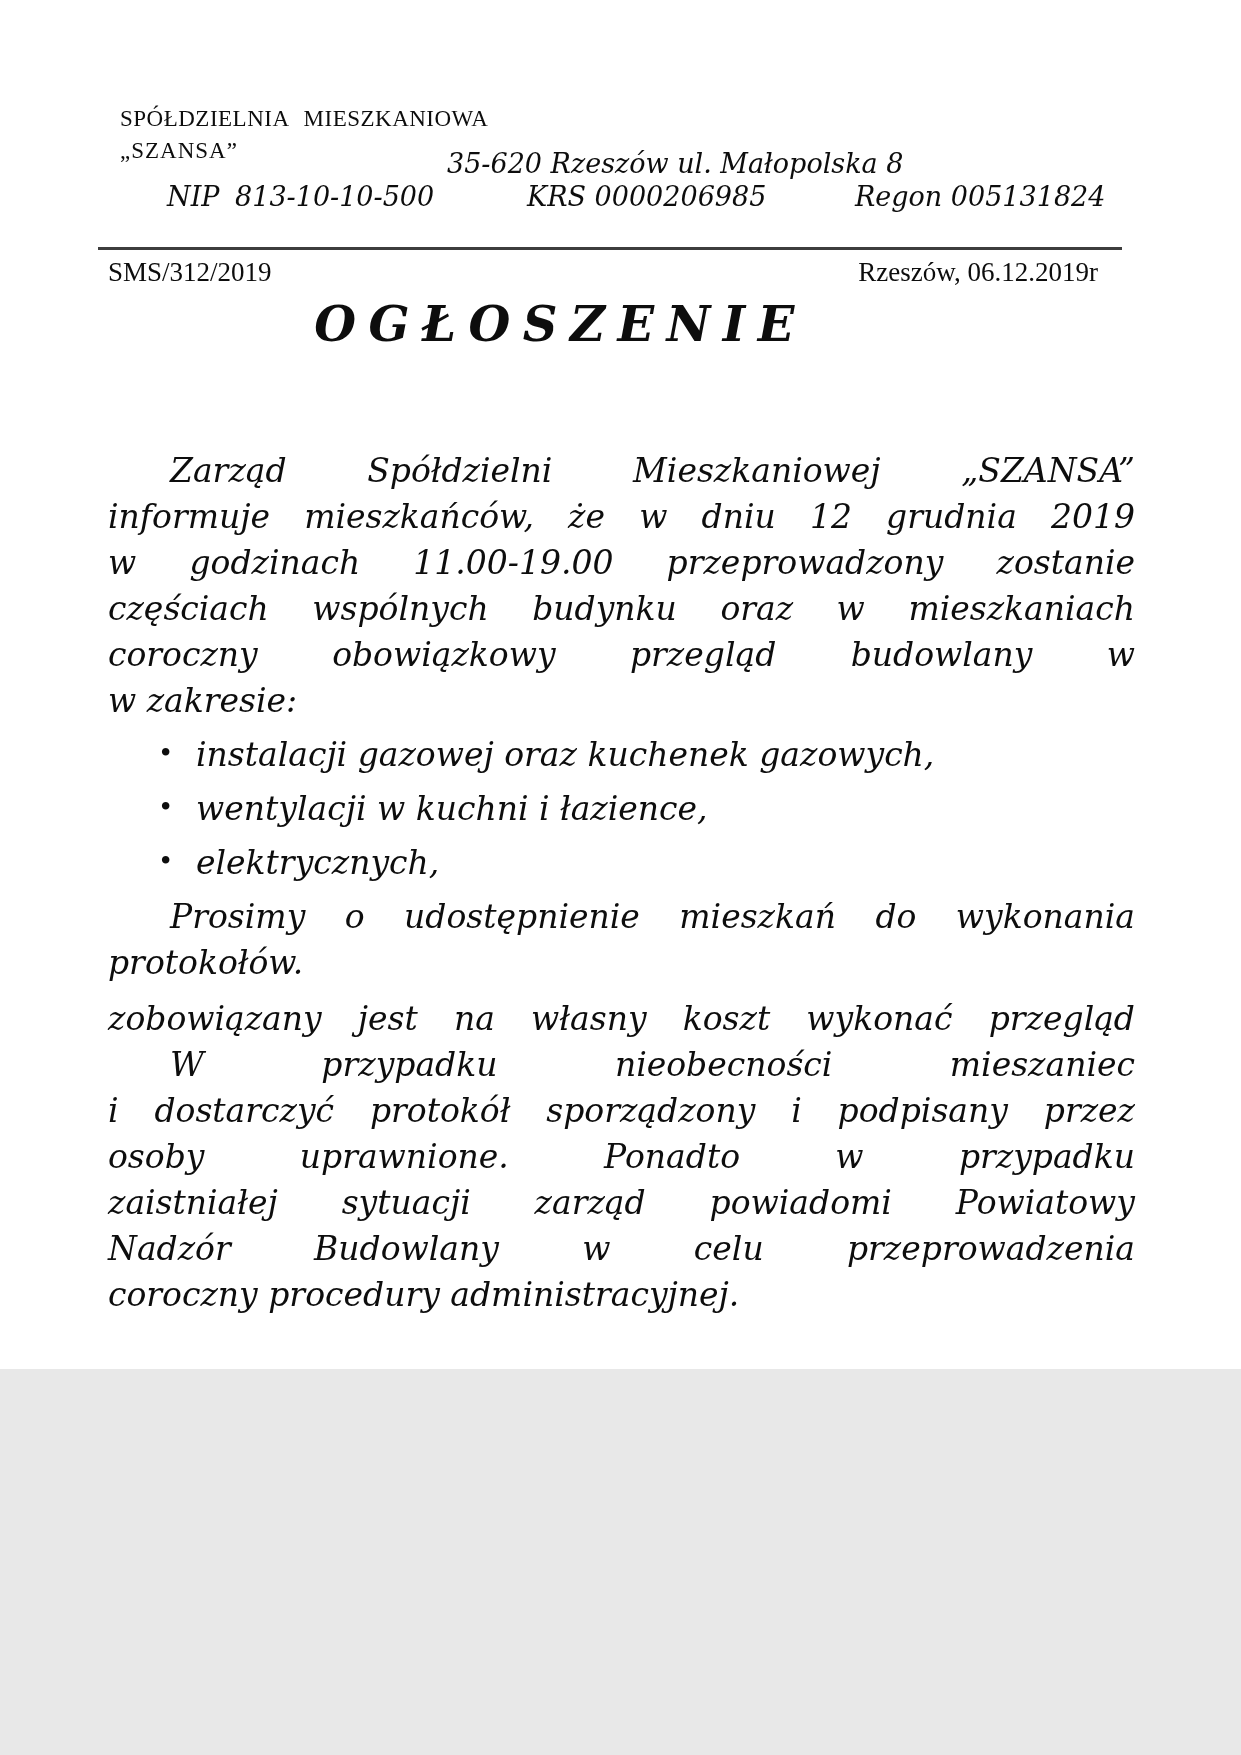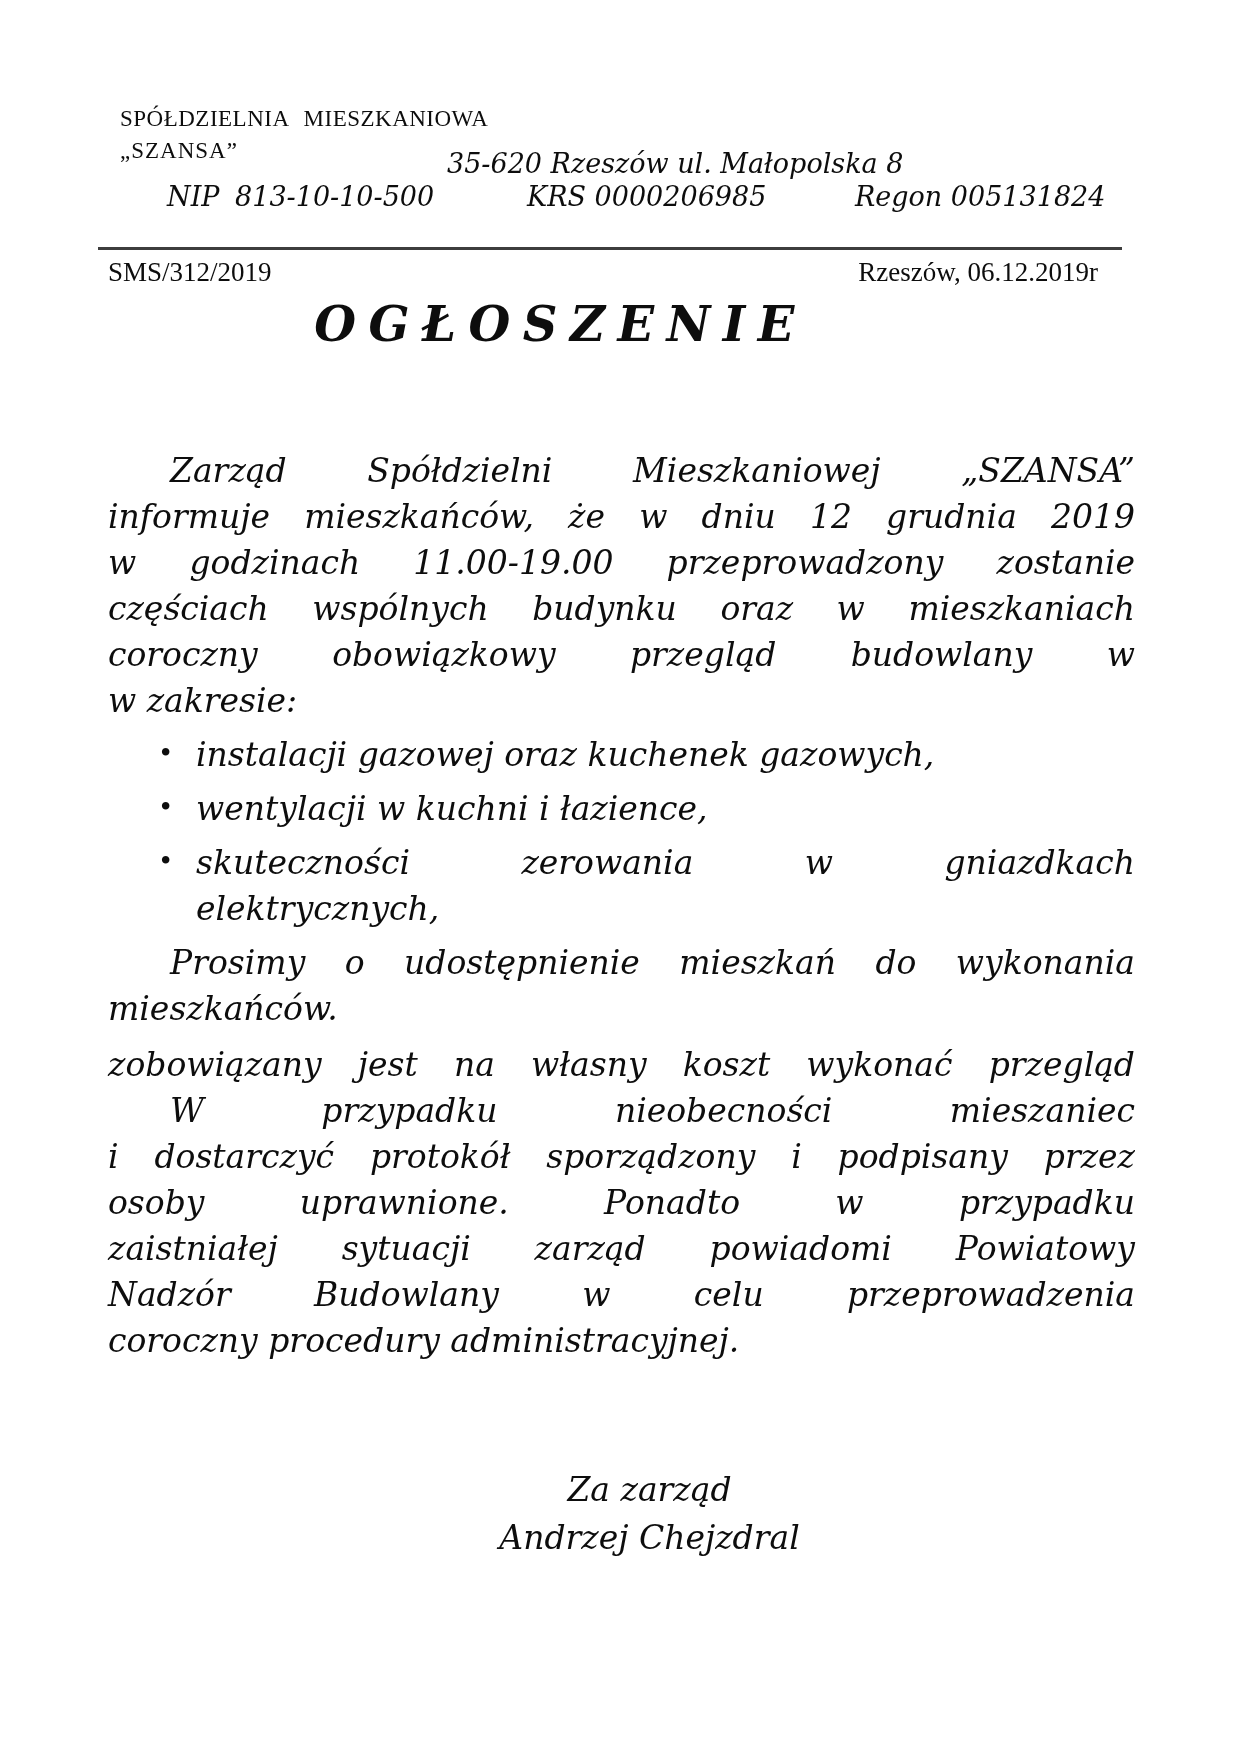--- a/index.html
+++ b/index.html
@@ -1,19 +1,19 @@
 <!DOCTYPE html>
 <html><head>
 <meta charset="utf-8">
 <style>
   html, body { margin: 0; padding: 0; background: #e8e8e8; }
   .page {
     position: relative;
     width: 1241px;
-    height: 1755px;
+    height: 1369px;
     background: #ffffff;
     color: #0d0d0d;
     overflow: hidden;
     font-family: "DejaVu Serif", "Liberation Serif", serif;
   }
 
   
   .org-line1 {
     position: absolute; left: 120px; top: 106px;
     font-family: "Liberation Serif", serif;
@@ -115,28 +115,27 @@
       <li>
         <span class="marker">•</span>
         <div class="ln">instalacji gazowej oraz kuchenek gazowych,</div>
       </li>
       <li>
         <span class="marker">•</span>
         <div class="ln">wentylacji w kuchni i łazience,</div>
       </li>
       <li>
         <span class="marker">•</span>
-        <div class="jl">skuteczności zerowania w gniazdkach</div>
         <div class="ln">elektrycznych,</div>
       </li>
     </ul>
 
     <div class="para2">
       <div class="jl indent">Prosimy o udostępnienie mieszkań do wykonania</div>
-      <div class="ln">mieszkańców.</div>
+      <div class="ln">protokołów.</div>
     </div>
 
     <div class="para3">
       <div class="jl">zobowiązany jest na własny koszt wykonać przegląd</div>
       <div class="jl indent">W przypadku nieobecności mieszaniec</div>
       <div class="jl">i dostarczyć protokół sporządzony i podpisany przez</div>
       <div class="jl">osoby uprawnione. Ponadto w przypadku</div>
       <div class="jl">zaistniałej sytuacji zarząd powiadomi Powiatowy</div>
       <div class="jl">Nadzór Budowlany w celu przeprowadzenia</div>
       <div class="ln">coroczny procedury administracyjnej.</div>

